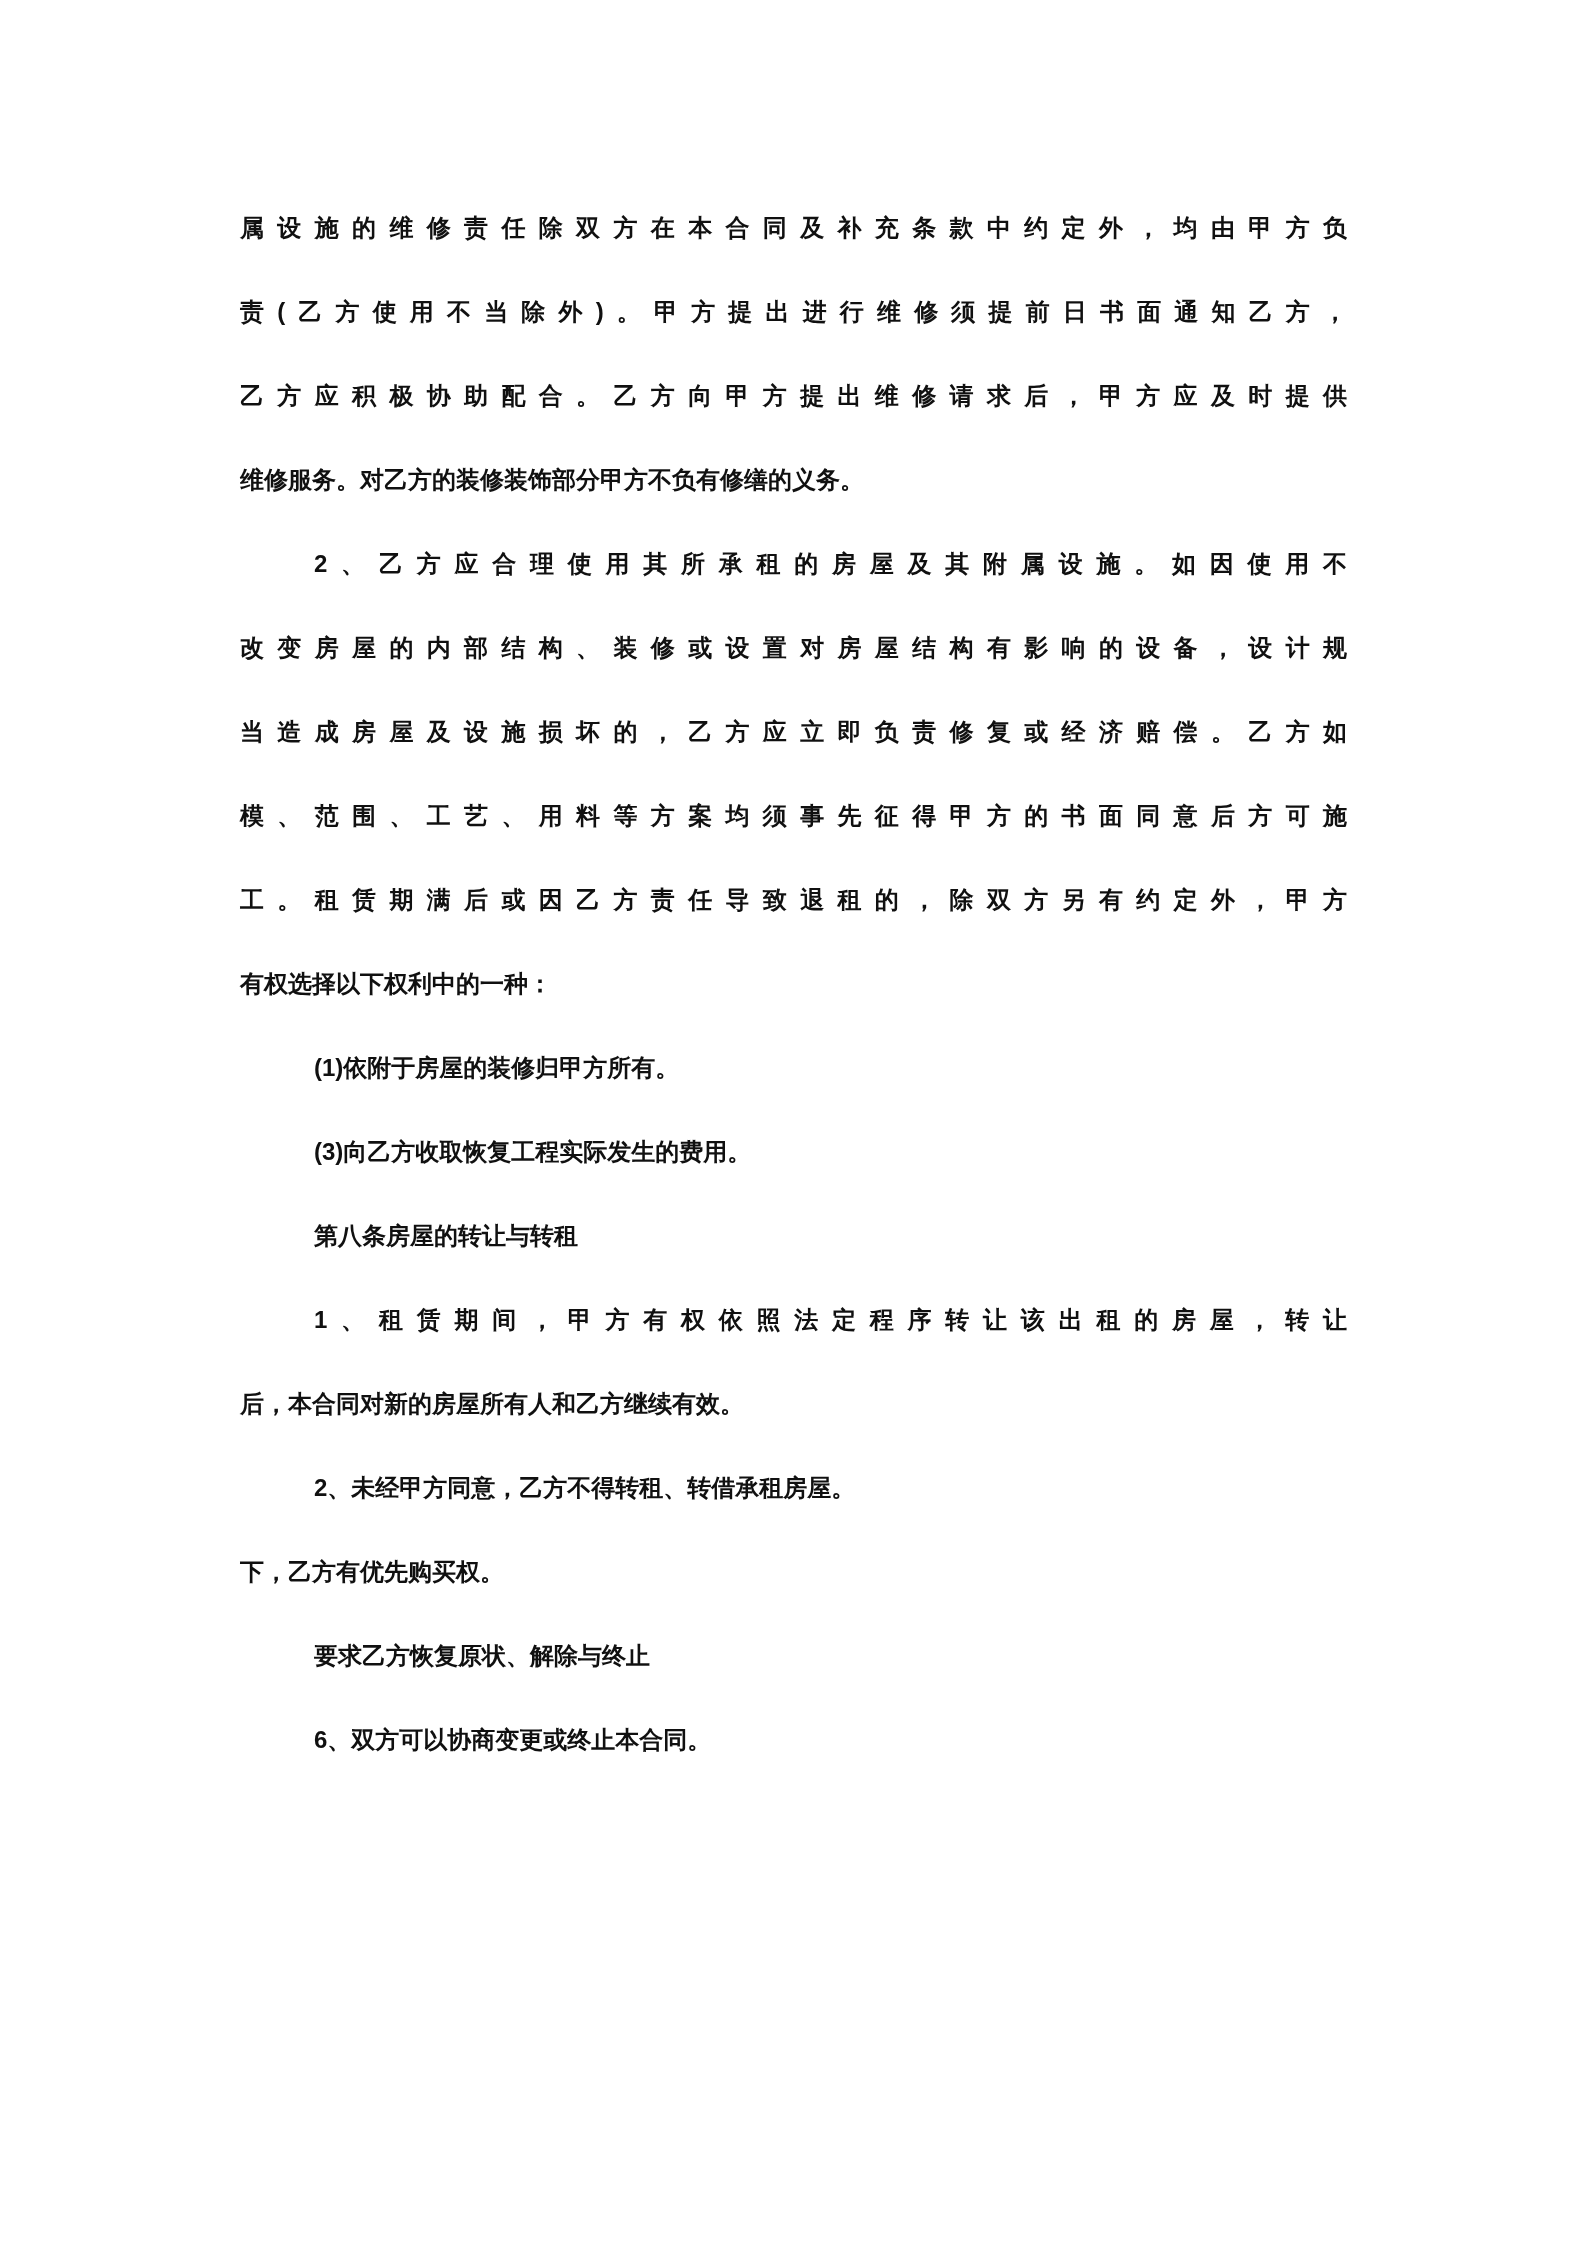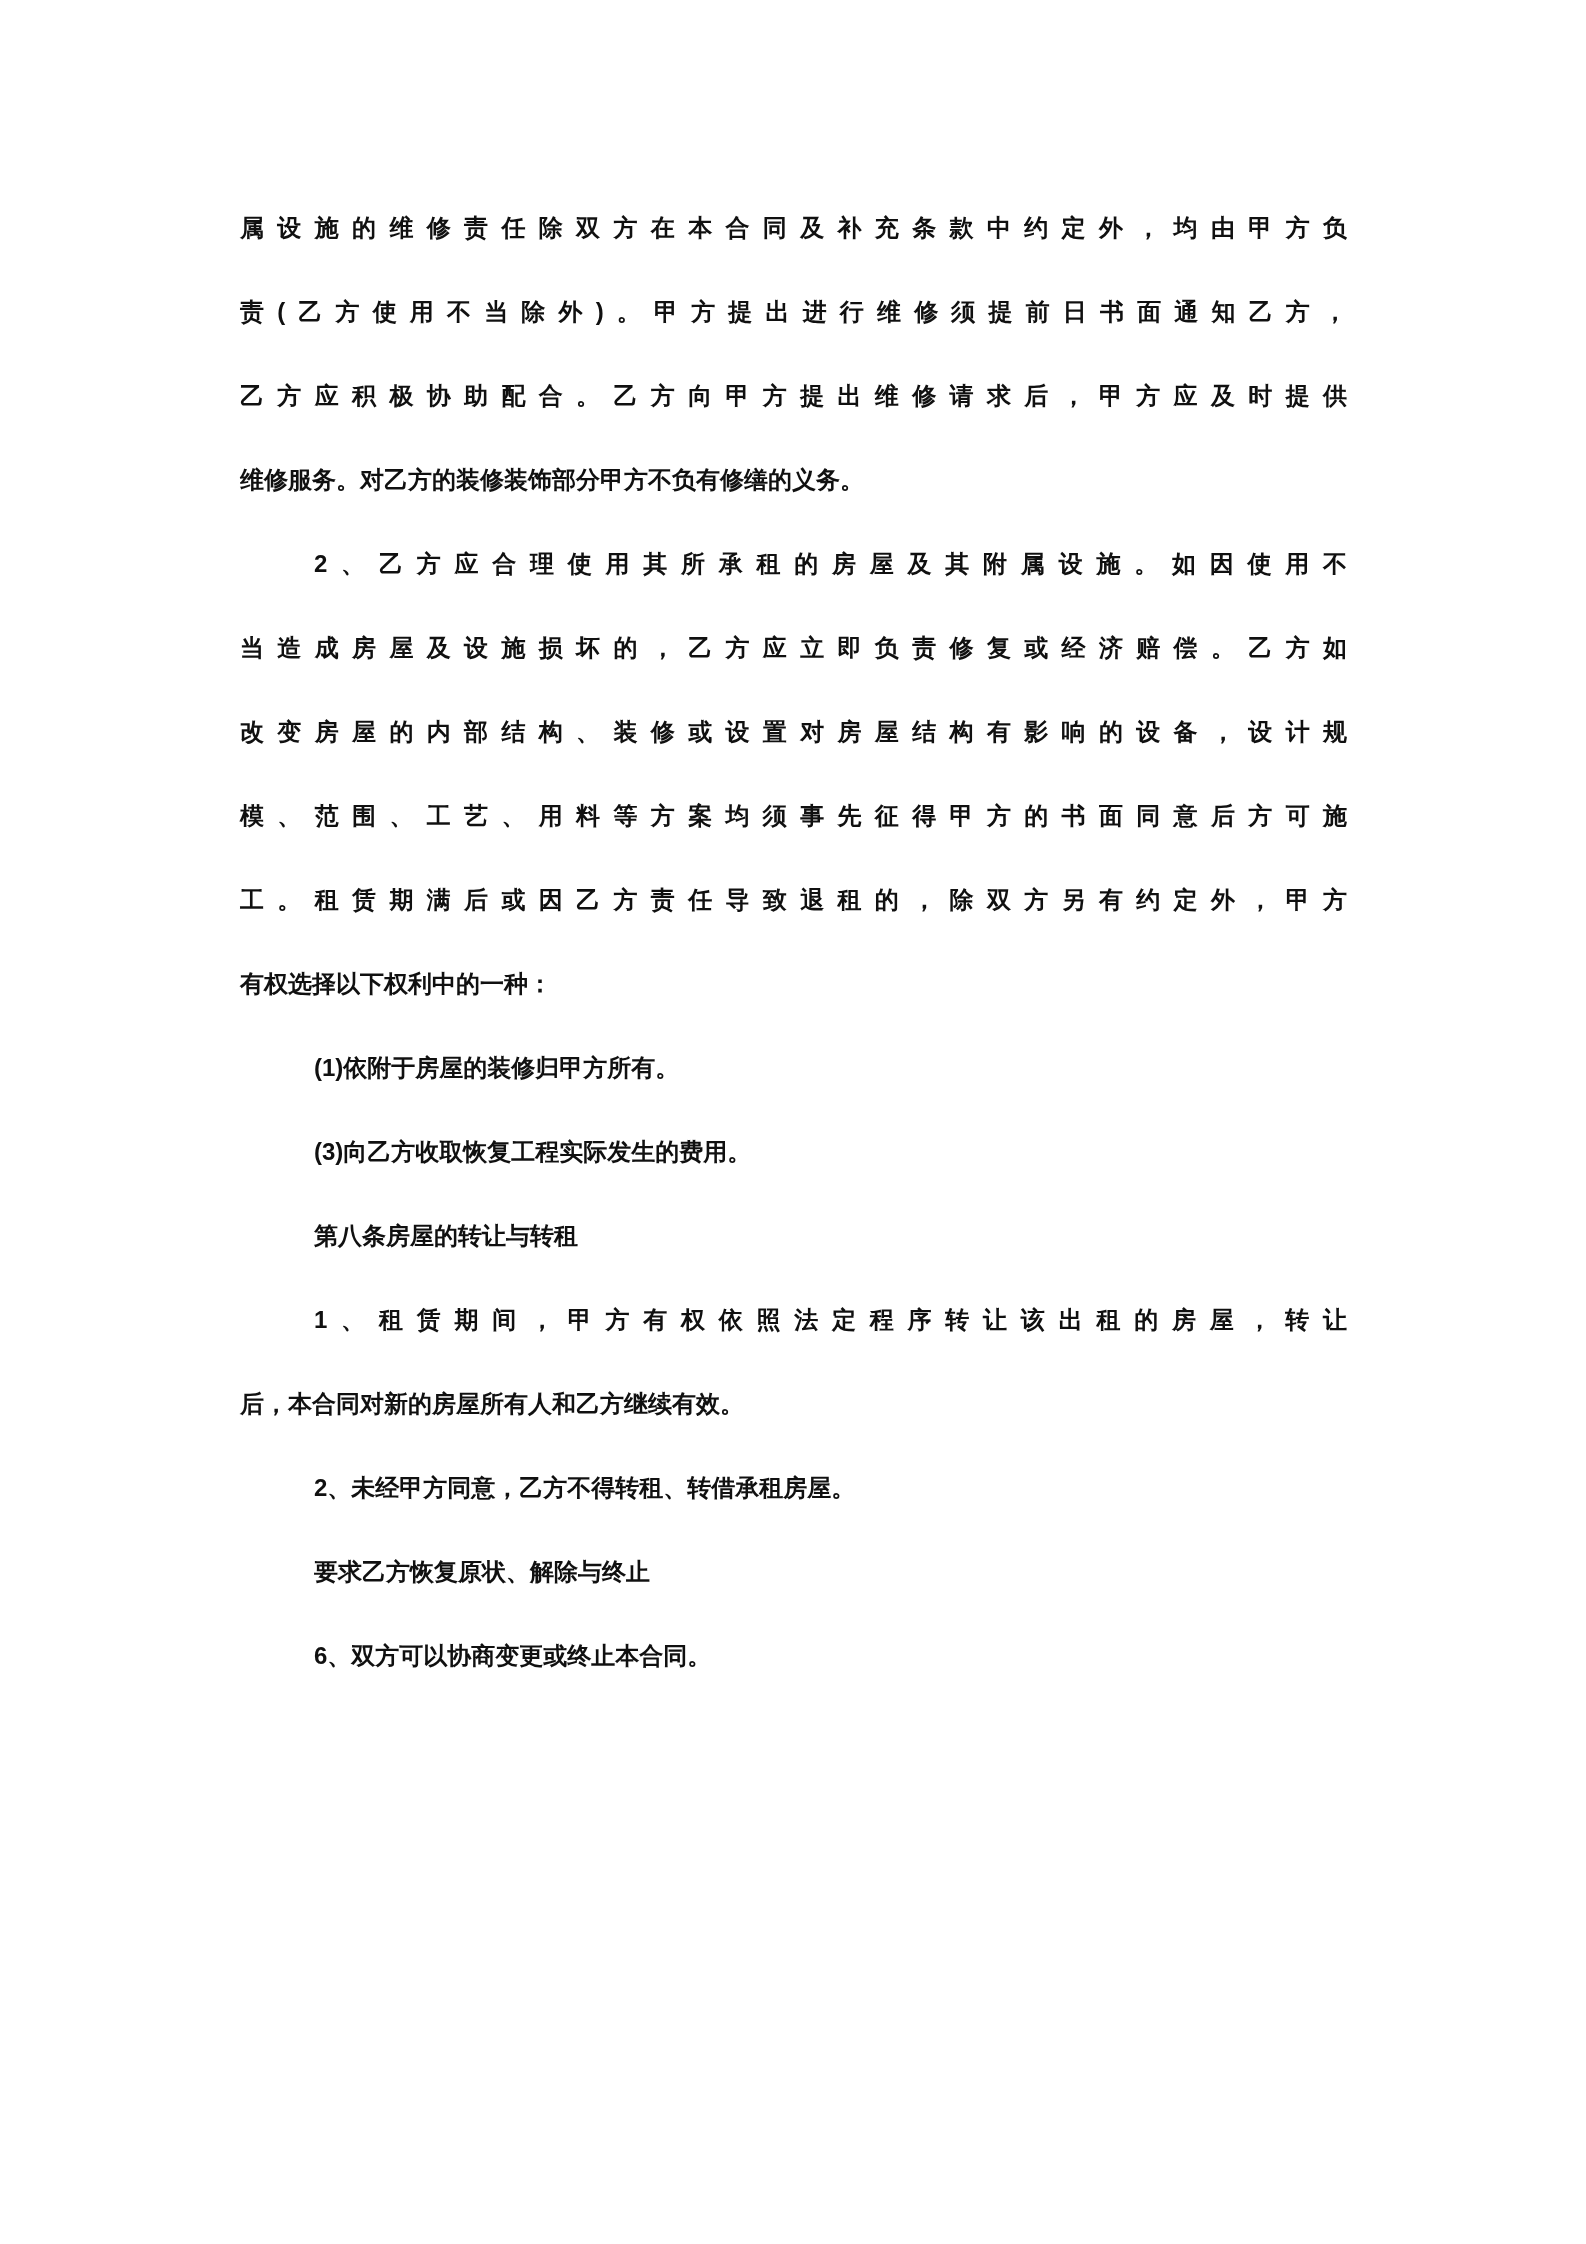--- a/index.html
+++ b/index.html
@@ -43,27 +43,28 @@
 </head>
 <body>
 
 <div class="page">
   <div class="content">
     <div class="ln jfull">属设施的维修责任除双方在本合同及补充条款中约定外，均由甲方负</div>
     <div class="ln jfull">责(乙方使用不当除外)。甲方提出进行维修须提前日书面通知乙方，</div>
     <div class="ln jfull">乙方应积极协助配合。乙方向甲方提出维修请求后，甲方应及时提供</div>
     <div class="ln">维修服务。对乙方的装修装饰部分甲方不负有修缮的义务。</div>
     <div class="ln jfull ind">2、乙方应合理使用其所承租的房屋及其附属设施。如因使用不</div>
+    <div class="ln jfull">改变房屋的内部结构、装修或设置对房屋结构有影响的设备，设计规</div>
     <div class="ln jfull">当造成房屋及设施损坏的，乙方应立即负责修复或经济赔偿。乙方如</div>
-    <div class="ln jfull">改变房屋的内部结构、装修或设置对房屋结构有影响的设备，设计规</div>
     <div class="ln jfull">模、范围、工艺、用料等方案均须事先征得甲方的书面同意后方可施</div>
     <div class="ln jfull">工。租赁期满后或因乙方责任导致退租的，除双方另有约定外，甲方</div>
     <div class="ln">有权选择以下权利中的一种：</div>
     <div class="ln ind">(1)依附于房屋的装修归甲方所有。</div>
     <div class="ln ind">(3)向乙方收取恢复工程实际发生的费用。</div>
     <div class="ln ind">第八条房屋的转让与转租</div>
     <div class="ln jfull ind">1、租赁期间，甲方有权依照法定程序转让该出租的房屋，转让</div>
     <div class="ln">后，本合同对新的房屋所有人和乙方继续有效。</div>
     <div class="ln ind">2、未经甲方同意，乙方不得转租、转借承租房屋。</div>
+    <div class="ln">下，乙方有优先购买权。</div>
     <div class="ln ind">要求乙方恢复原状、解除与终止</div>
     <div class="ln ind">6、双方可以协商变更或终止本合同。</div>
   </div>
 </div>
 
 </body></html>

